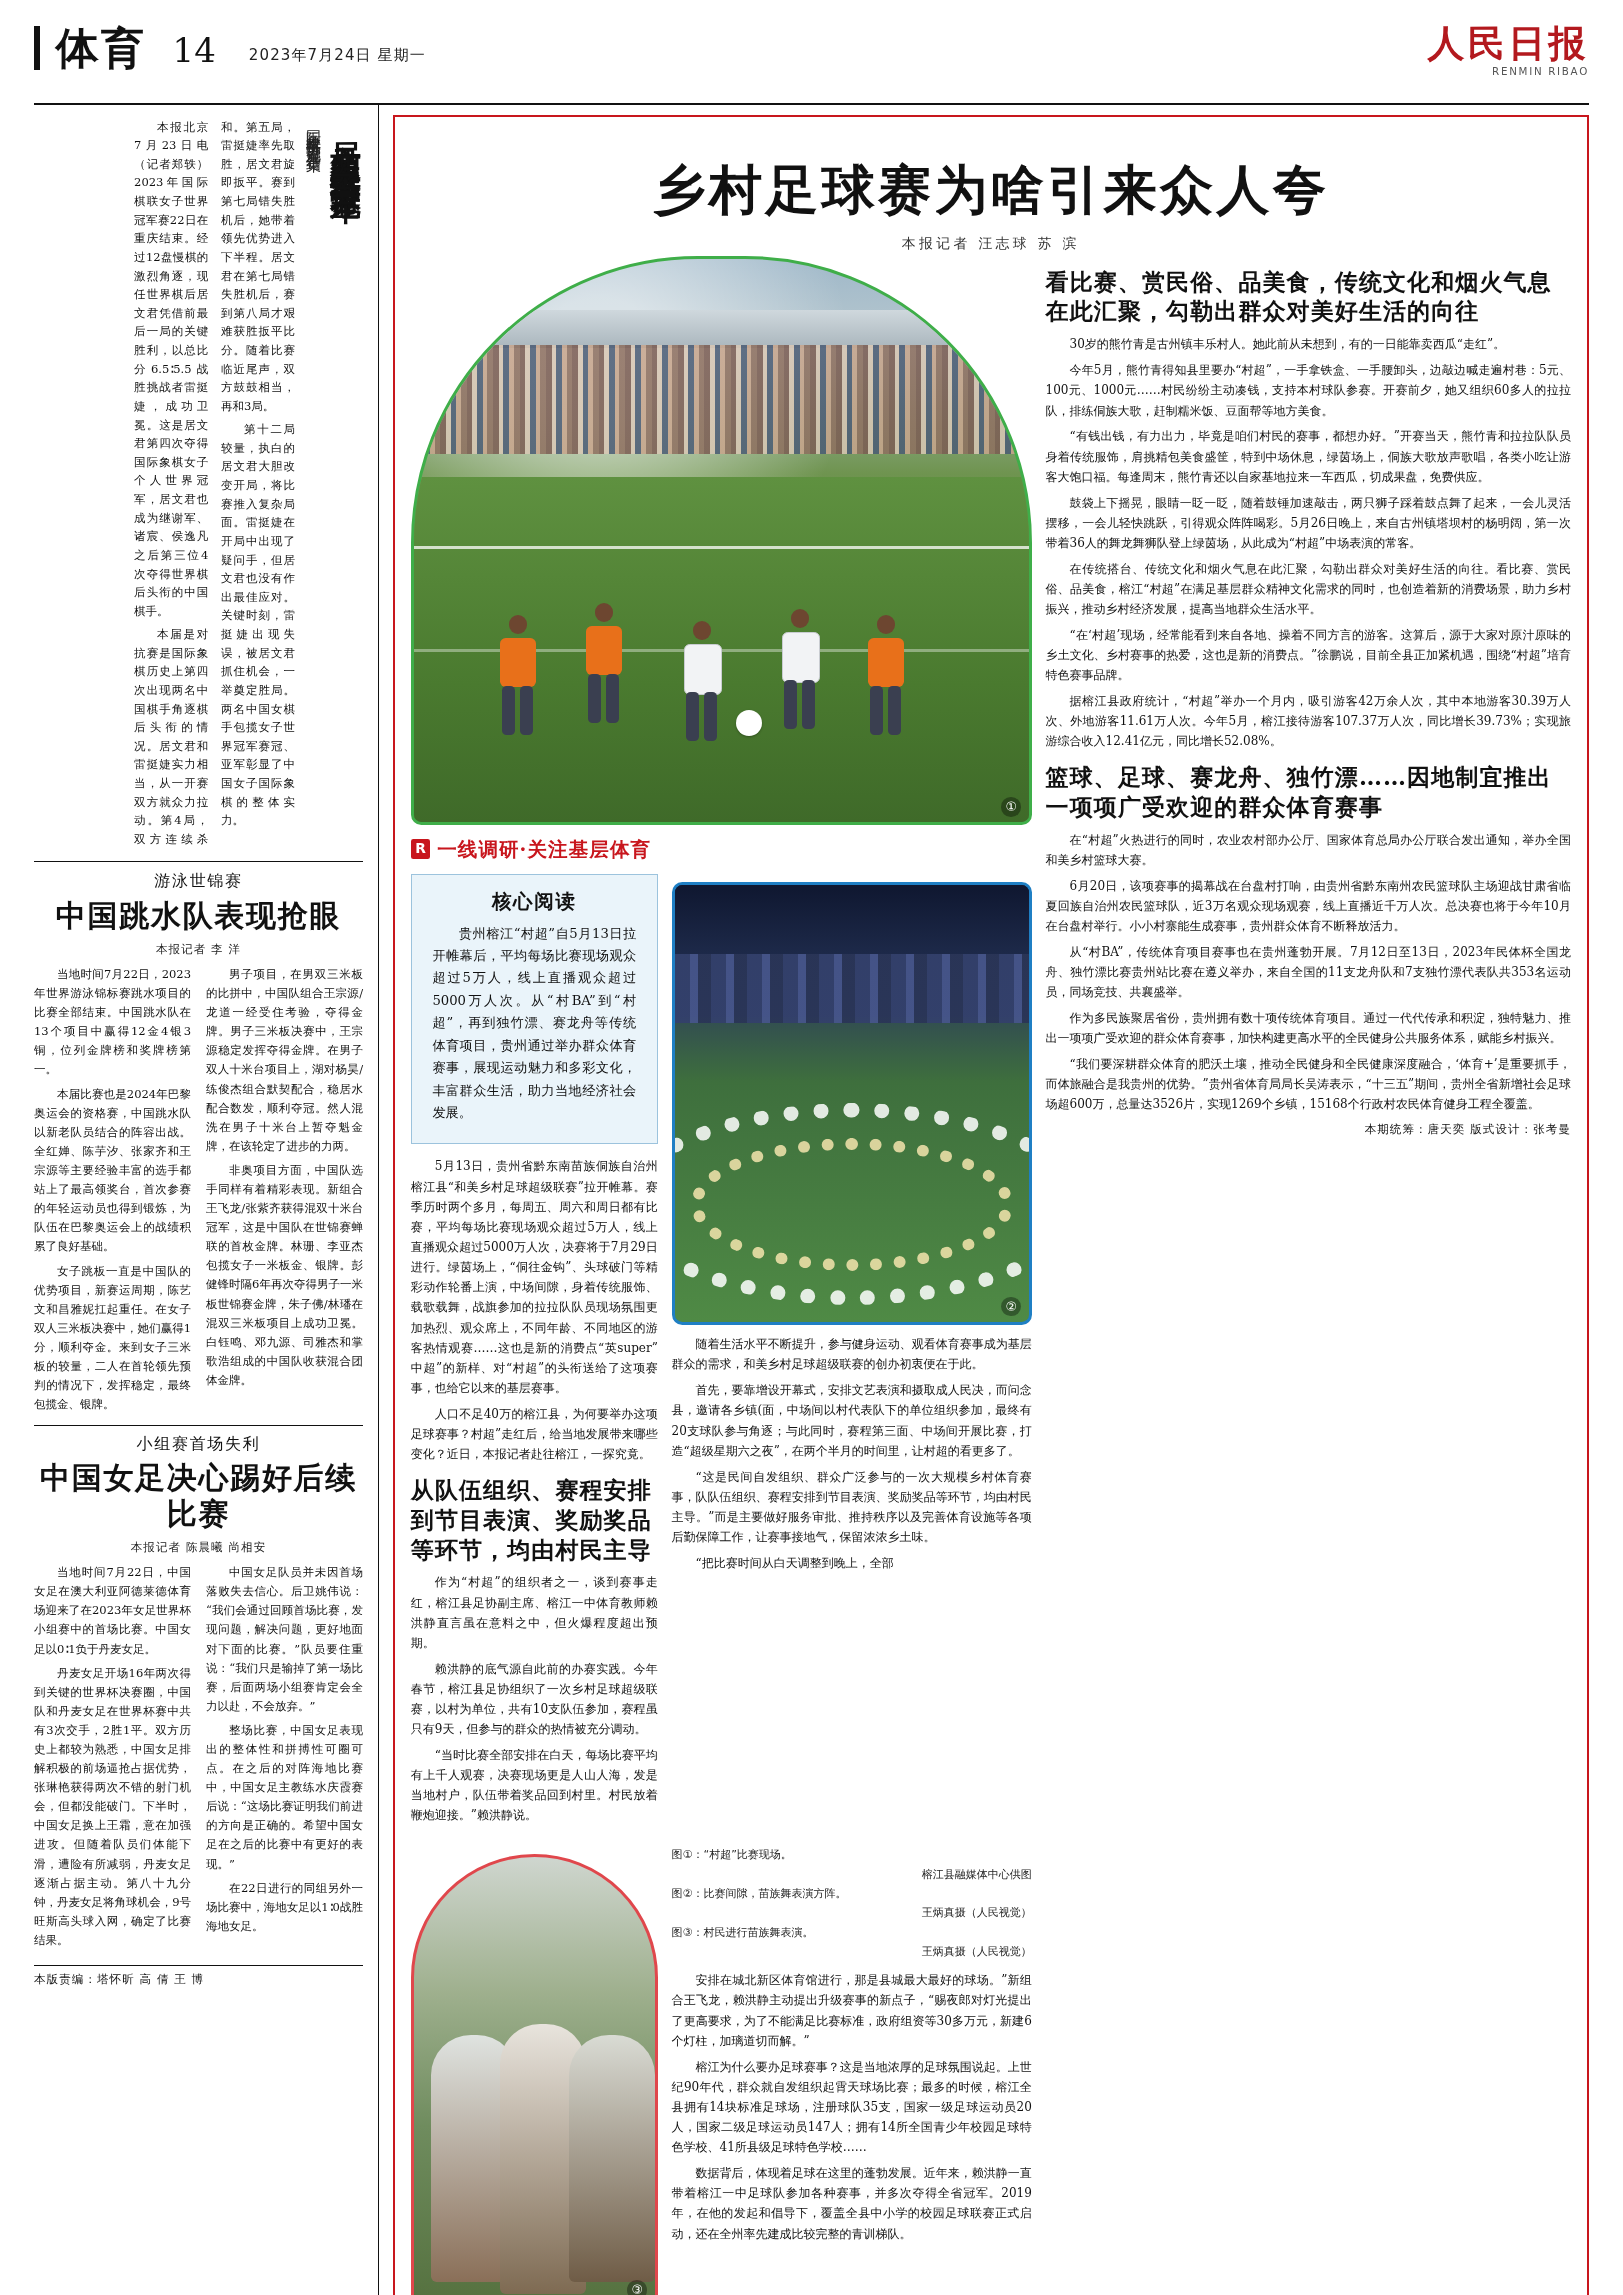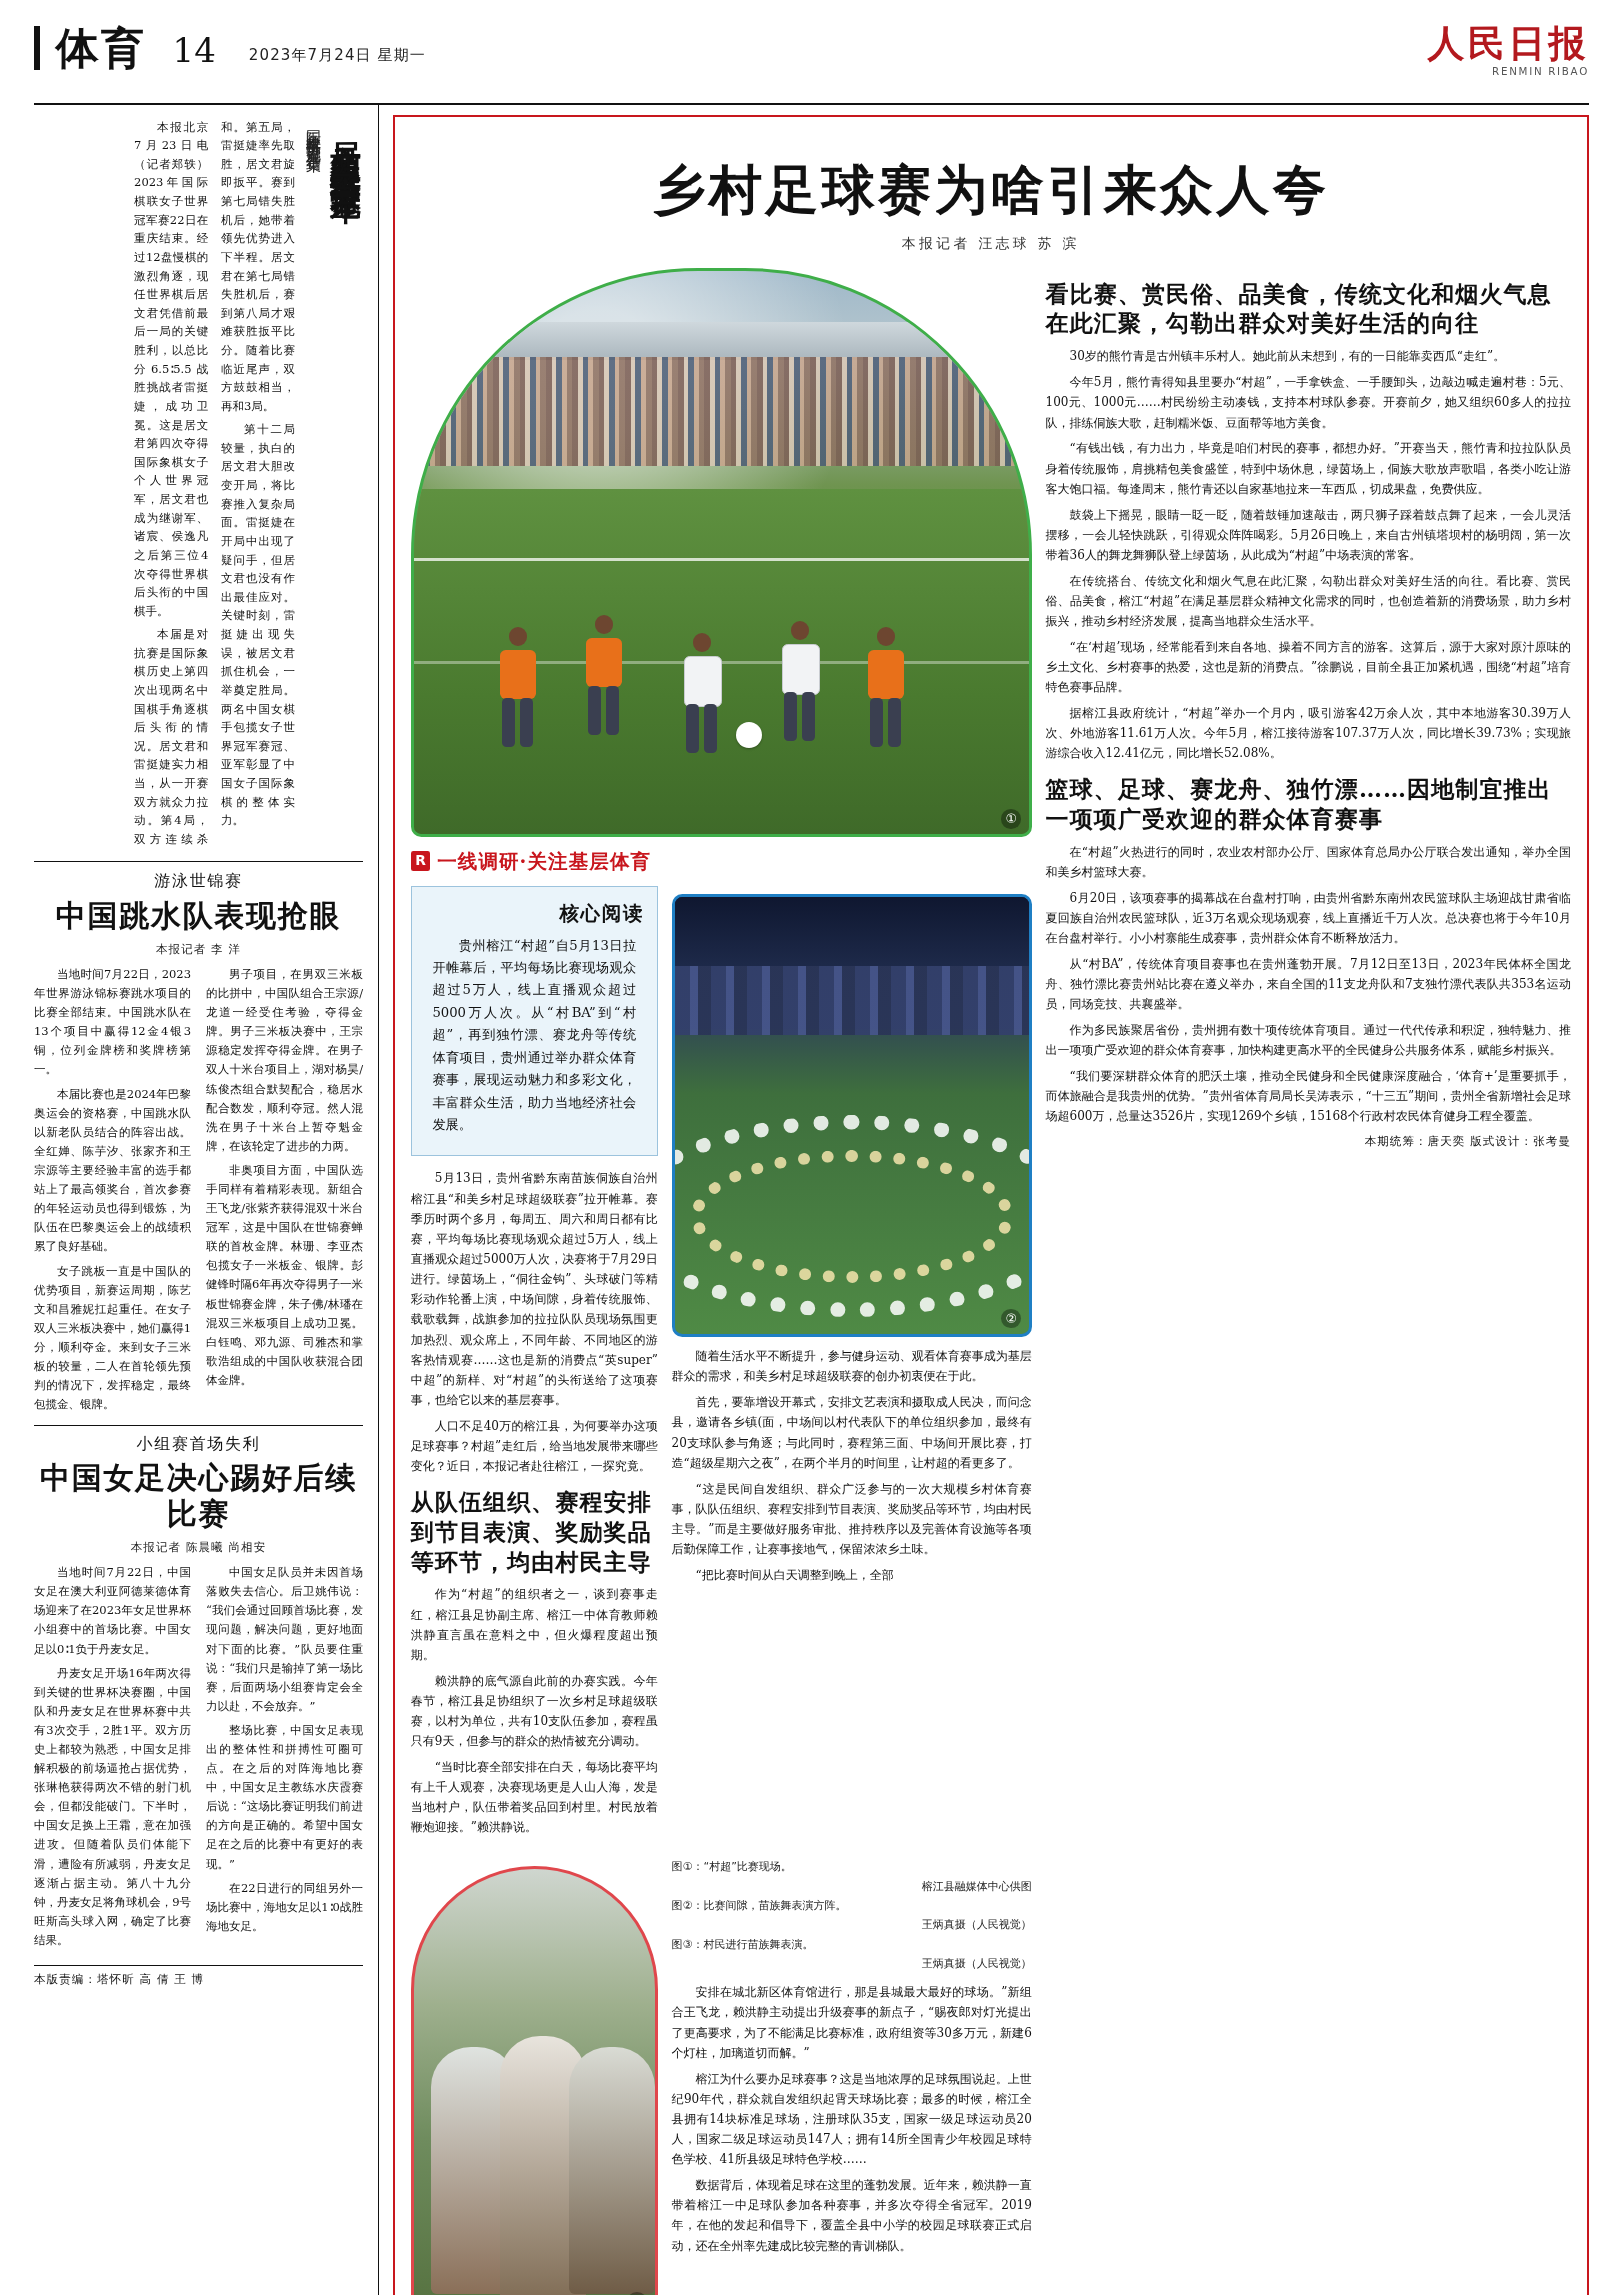--- a/index.html
+++ b/index.html
@@ -37,21 +37,21 @@
   .byline{text-align:center;font-size:11.5px;color:#222;margin-bottom:8px;letter-spacing:1.1px;}
   .body-2col{column-count:2;column-gap:15px;font-family:"DejaVu Serif","Liberation Serif",serif;font-size:11.5px;line-height:1.66;text-align:justify;}
   .body-2col p{margin:0 0 5.2px 0;text-indent:2em;}
 
   .footer-credit{margin-top:15px;border-top:1.1px solid #111;padding-top:5.7px;font-size:11.5px;letter-spacing:1.1px;}
 
   
   .feature{position:relative;border:2.9px solid #c8161d;box-sizing:border-box;padding:15px 16px 15px 16px;min-height:1890px;}
   .feat-title{font-family:"DejaVu Serif","Liberation Serif",serif;font-weight:bold;font-size:53px;letter-spacing:3.4px;text-align:center;margin:23px 0 8px;position:relative;z-index:5;
     text-shadow:0 1.1px 0 #fff,0 -1.1px 0 #fff,1.1px 0 0 #fff,-1.1px 0 0 #fff;}
-  .feat-byline{text-align:center;font-size:13.8px;letter-spacing:3.4px;color:#333;margin-bottom:15px;position:relative;z-index:5;}
+  .feat-byline{text-align:center;font-size:13.8px;letter-spacing:3.4px;color:#333;margin-bottom:3px;position:relative;z-index:5;}
 
   .feat-grid{display:flex;gap:13.8px;}
   .fg-left{flex:0 0 621px;}
   .fg-right{flex:1;}
 
   
   .photo{position:relative;overflow:hidden;}
   .ph-caption-num{position:absolute;right:8px;bottom:5.7px;color:#fff;font-size:12.6px;background:rgba(0,0,0,.35);border-radius:50%;width:19.5px;height:19.5px;line-height:19.5px;text-align:center;}
 
   .photo1{height:563px;border-radius:287px 287px 10.3px 10.3px;
@@ -80,21 +80,21 @@
 
   .photo3{height:448px;margin-top:13.8px;border-radius:218px 218px 10.3px 10.3px;border:3.4px solid #e0474c;overflow:hidden;
     background:linear-gradient(180deg,#cfd6cf 0%,#9fb08e 30%,#6f8c5e 60%,#55713f 100%);}
   .p3-person{position:absolute;bottom:23px;width:86px;height:247px;border-radius:40px 40px 5.7px 5.7px;}
 
   .tagline{display:flex;align-items:center;gap:6.9px;margin:10.3px 0 5.7px;}
   .tag-r{width:19.5px;height:19.5px;background:#c8161d;color:#fff;font-weight:bold;font-size:13.8px;line-height:19.5px;text-align:center;border-radius:2.3px;}
   .tag-text{color:#c8161d;font-weight:bold;font-size:19.5px;letter-spacing:1.1px;font-family:"DejaVu Serif","Liberation Serif",serif;}
 
   .corebox{border:1.1px solid #9cc3dd;background:#eaf4fa;padding:12.6px 12.6px 10.3px;margin:5.7px 0 12.6px;}
-  .corebox h4{margin:0 0 6.9px;font-family:"DejaVu Serif","Liberation Serif",serif;font-size:19.5px;letter-spacing:1.7px;text-align:right;}
+  .corebox h4{margin:0 0 6.9px;font-family:"DejaVu Serif","Liberation Serif",serif;font-size:19.5px;letter-spacing:1.7px;text-align:center;}
   .corebox p{margin:8px;font-family:"DejaVu Serif","Liberation Serif",serif;font-size:13.2px;line-height:1.7;text-align:justify;text-indent:2em;}
 
   .sub-h{font-family:"DejaVu Serif","Liberation Serif",serif;font-weight:bold;font-size:23px;line-height:1.3;letter-spacing:1.1px;margin:10.3px 0 8px;}
   .col-text{font-family:"DejaVu Serif","Liberation Serif",serif;font-size:12px;line-height:1.68;text-align:justify;}
   .col-text p{margin:0 0 5.7px;text-indent:2em;}
 
   .photocap{font-size:11px;line-height:1.55;color:#222;margin-top:5.7px;}
   .photocap p{margin:0 0 2.3px;}
   .photocap .sig{text-align:right;}
   .editor-line{text-align:right;font-size:11.5px;letter-spacing:1.1px;margin:8px 0 0;}

